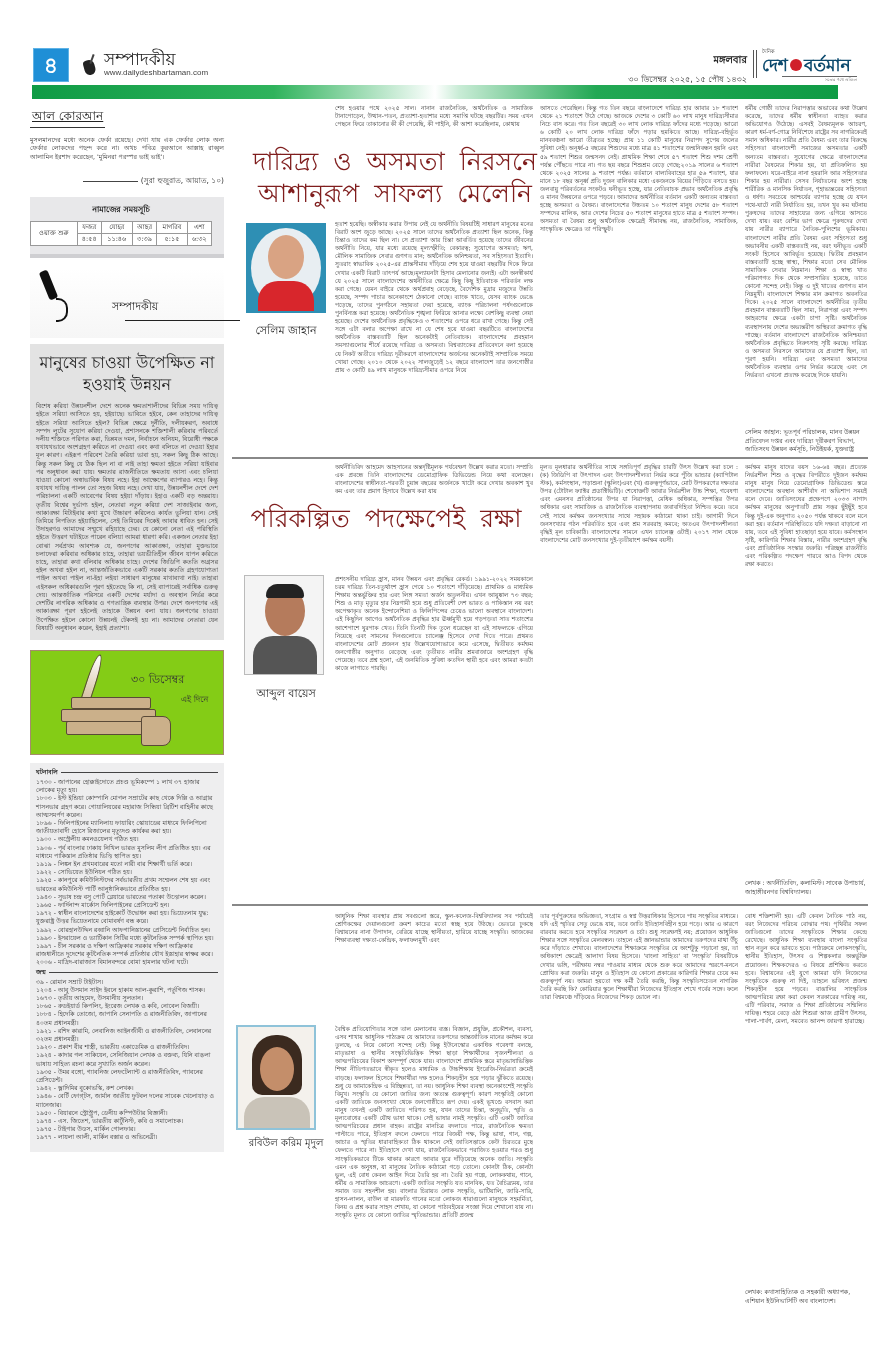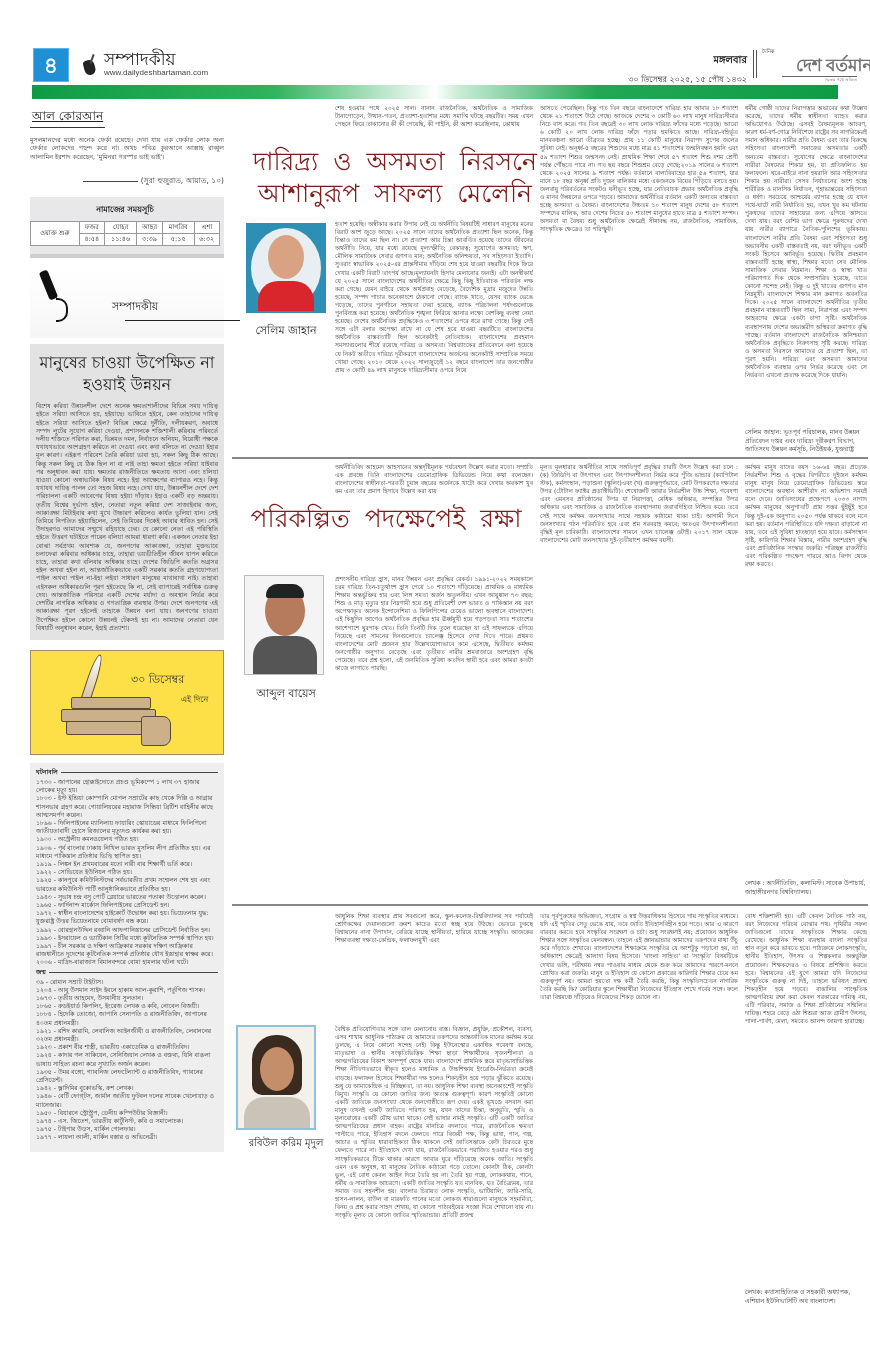--- a/index.html
+++ b/index.html
@@ -15,49 +15,49 @@
   .hand-icon::after { content: ""; position: absolute; left: 9px; top: 0; width: 2px; height: 10px; background: #444; transform: rotate(20deg); }
   .section-title { font-family: "DejaVu Serif", serif; font-size: 17px; color: #222; line-height: 18px; }
   .section-url { font-family: "Liberation Sans", sans-serif; font-size: 8px; color: #444; }
 
   .dateblock { position: absolute; right: 123px; top: 52px; text-align: right; }
   .dateblock .day { font-size: 10px; font-weight: bold; color: #222; }
   .dateblock .date { font-size: 8px; color: #333; margin-top: 4px; }
   .masthead-sep { position: absolute; left: 753px; top: 50px; width: 4px; height: 28px; border-left: 1px solid #555; border-right: 1px solid #555; }
   .masthead { position: absolute; left: 762px; top: 48px; width: 95px; }
   .masthead .pre { font-size: 5px; color: #333; }
-  .masthead .name { font-family: "DejaVu Serif", serif; font-weight: bold; font-size: 17px; color: #737373; display: flex; align-items: center; gap: 2px; line-height: 18px; margin-left: 34px; }
+  .masthead .name { font-family: "DejaVu Serif", serif; font-weight: bold; font-size: 17px; color: #0c4a6e; display: flex; align-items: center; gap: 2px; line-height: 18px; }
   .masthead .dot { display: inline-block; width: 12px; height: 12px; border-radius: 50%; background: #d0202a; }
   .masthead .tag { font-size: 4px; color: #555; text-align: right; border-top: 1px solid #666; margin-left: 20px; margin-top: 2px; }
   .green-bar { position: absolute; left: 32px; top: 85px; width: 806px; height: 14px; background: linear-gradient(to right, #0f9b45 0%, #2fb35c 30%, #e8f7ee 48%, #ffffff 50%, #c9ecd6 53%, #22a854 70%, #0f9b45 100%); }
 
   
   .leftcol { position: absolute; left: 30px; top: 105px; width: 194px; }
   .quran-title { font-family: "DejaVu Serif", serif; font-size: 12px; border-bottom: 1px solid #333; display: inline-block; padding: 0 2px; text-decoration: underline; }
   .quran-text { font-size: 6.3px; line-height: 8.4px; margin-top: 8px; text-align: justify; color: #333; }
   .quran-ref { font-size: 7.5px; text-align: right; margin-top: 14px; color: #333; }
   .quran-ref::before { content: ""; display: inline-block; width: 55px; border-top: 1px solid #444; vertical-align: middle; margin-right: 3px; }
 
-  .prayer { margin-top: 10px; background: #e8e8ea; padding: 6px 4px 8px 0; border-bottom: 4px solid #cfcfd2; }
+  .prayer { margin-top: 10px; background: #e8e8ea; padding: 6px 12px 8px 0; border-bottom: 4px solid #cfcfd2; }
   .prayer-title { font-size: 8px; font-weight: bold; text-align: center; margin-bottom: 5px; }
   .prayer table { width: 100%; border-collapse: collapse; background: #fff; }
   .prayer td { border: 1px solid #999; font-size: 6.5px; text-align: center; height: 12px; }
 
   .editorial-banner { margin-top: 10px; height: 70px; position: relative; background: linear-gradient(#fff, #f6f6f6); }
   .pen-icon { position: absolute; left: 8px; top: 0; width: 30px; height: 55px; }
   .pen-icon::before { content: ""; position: absolute; left: 6px; top: 2px; width: 9px; height: 30px; background: #111; transform: rotate(-22deg); border-radius: 3px; }
   .pen-icon::after { content: ""; position: absolute; left: 18px; top: 30px; width: 10px; height: 20px; border: 2px solid #111; border-left: none; border-radius: 0 10px 10px 0; }
   .banner-label { position: absolute; left: 82px; top: 30px; font-family: "DejaVu Serif", serif; font-size: 11px; }
   .banner-line { position: absolute; left: 95px; top: 52px; width: 115px; border-top: 1px solid #222; }
 
   .editorial-box { background: #e3e3e3; padding: 8px 6px; margin-top: 6px; }
   .editorial-headline { font-family: "DejaVu Serif", serif; font-size: 16px; text-align: center; line-height: 22px; color: #222; }
   .editorial-body { font-size: 6.1px; line-height: 8.2px; text-align: justify; margin-top: 6px; color: #333; }
 
-  .thisday { margin-top: 10px; height: 105px; background: #fde047; border: 1px solid #a58b6a; position: relative; }
+  .thisday { margin-top: 10px; height: 105px; background: #84cc16; border: 1px solid #a58b6a; position: relative; }
   .books-icon { position: absolute; left: 25px; top: 40px; width: 120px; height: 60px; }
   .books-icon .b { position: absolute; background: #cbb08a; border: 1px solid #5a4a38; border-radius: 2px; }
   .feather-icon { position: absolute; left: 55px; top: 2px; width: 10px; height: 60px; background: linear-gradient(#fff, #cbb08a); border: 1px solid #5a4a38; border-radius: 50% 50% 10% 10%; transform: rotate(18deg); }
   .thisday-date { position: absolute; left: 100px; top: 20px; font-size: 11px; color: #333; }
   .thisday-sub { position: absolute; left: 150px; top: 42px; font-size: 8px; color: #333; }
 
   .history { margin-top: 8px; background: #eeeeef; padding: 4px 6px 10px 6px; }
   .history .sec-title { font-size: 6px; font-weight: bold; display: flex; align-items: center; gap: 3px; }
   .history .sec-title::after { content: ""; flex: 1; border-top: 1px solid #444; }
   .history .item { font-size: 6.1px; line-height: 8.2px; color: #333; }

